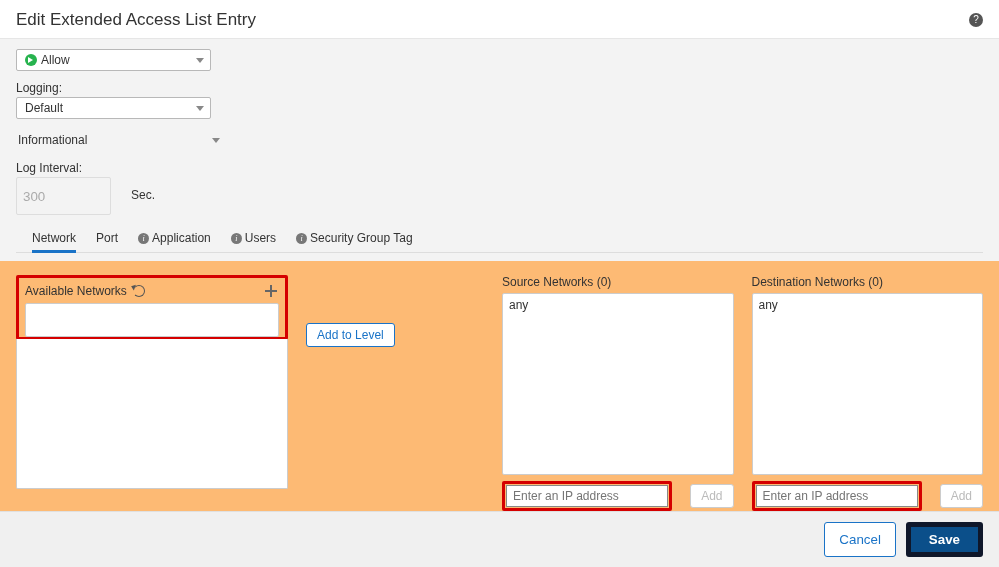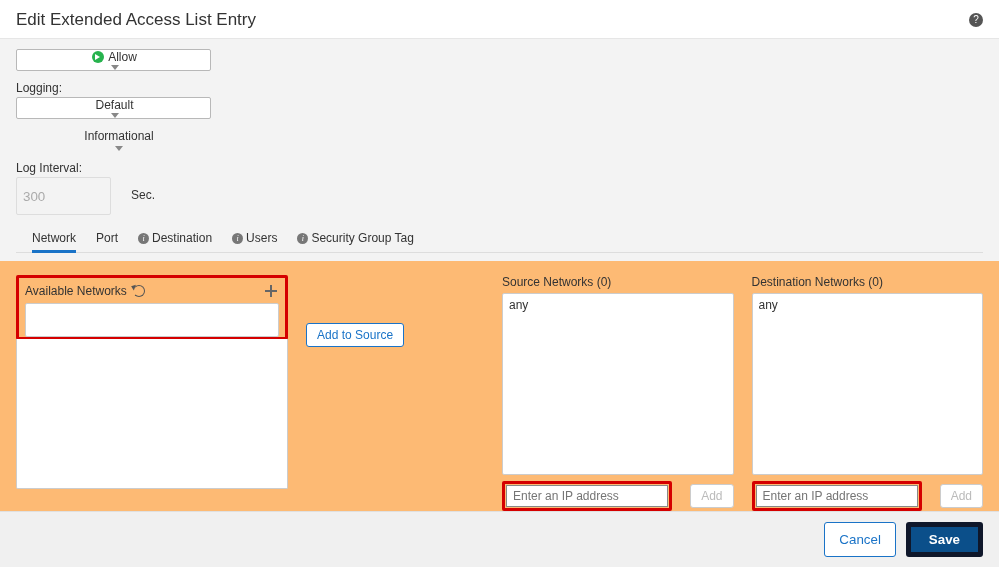--- a/index.html
+++ b/index.html
@@ -45,21 +45,20 @@
     width: 195px;
     height: 22px;
     background: #fff;
     border: 1px solid #b8b8b8;
     border-radius: 2px;
     display: flex;
     align-items: center;
     justify-content: space-between;
     padding: 0 6px 0 8px;
     cursor: pointer;
-    flex-direction: column;
   }
   .select.plain { background: transparent; border: none; padding-left: 2px; }
   .caret {
     width: 0; height: 0;
     border-left: 4px solid transparent;
     border-right: 4px solid transparent;
     border-top: 5px solid #888;
   }
   .green-arrow {
     position: relative; width: 12px; height: 12px; border-radius: 50%;
@@ -286,21 +285,21 @@
       <input class="inline-input" readonly="" value="300" style="">
     </div>
     <span class="sec-label" style="margin-left:20px; margin-top:14px;">Sec.</span>
   </div>
 
   <div class="tabs">
     <div class="tab active">Network</div>
     <div class="tab">Port</div>
     <div class="tab">
       <span class="info">i</span>
-      <span>Destination</span>
+      <span>Application</span>
     </div>
     <div class="tab">
       <span class="info">i</span>
       <span>Users</span>
     </div>
     <div class="tab">
       <span class="info">i</span>
       <span>Security Group Tag</span>
     </div>
   </div>
@@ -316,21 +315,21 @@
           <span class="refresh-icon"></span>
           <span class="plus-btn"></span>
         </div>
         <div class="listbox small-top" style="height:34px;"></div>
       </div>
     </div>
     <div class="listbox-below"></div>
   </div>
 
   <div class="mid-buttons">
-    <div class="btn">Add to Source</div>
+    <div class="btn">Add to Level</div>
   </div>
 
   <div style="width:40px;"></div>
 
   <div class="col net-col">
     <div class="col-title">
       <span>Source Networks (0)</span>
     </div>
     <div class="net-list">
       <div>any</div>

